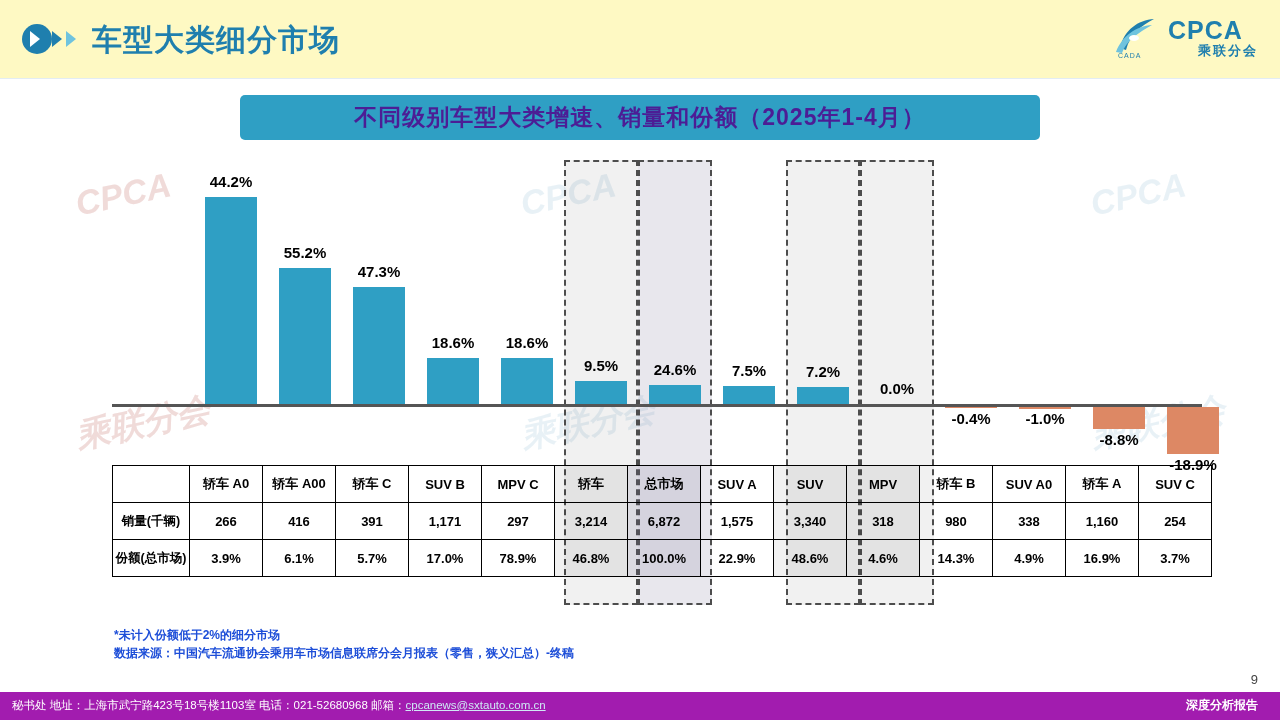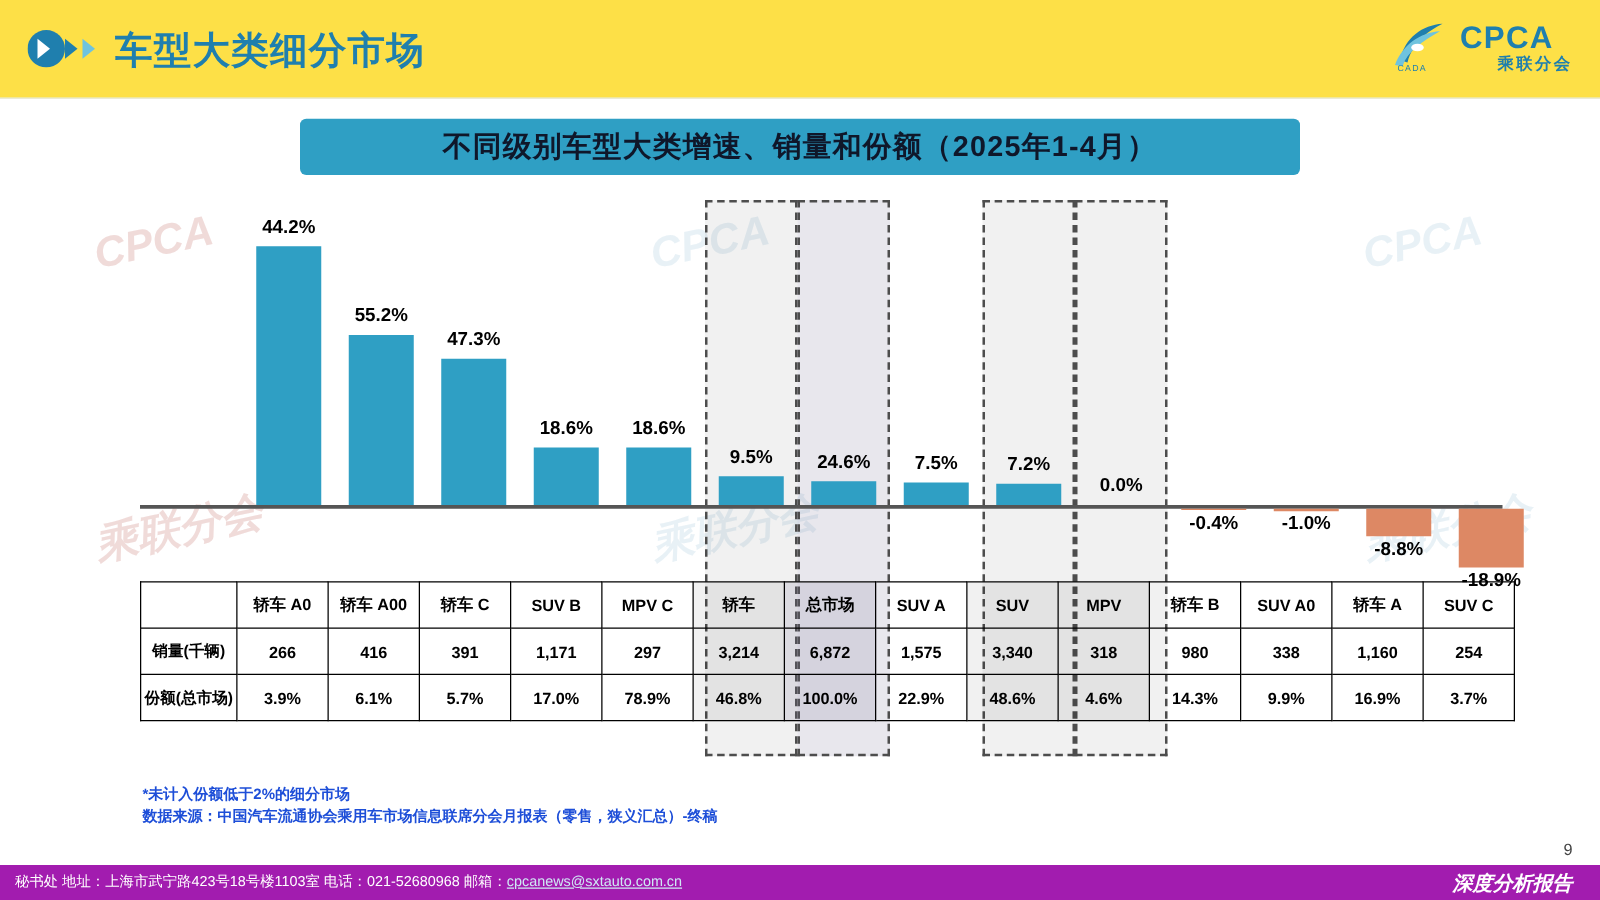--- a/index.html
+++ b/index.html
@@ -5,21 +5,21 @@
   html,body{margin:0;padding:0;}
   body{
     width:1280px;height:720px;
     background:#ffffff;
     font-family:"Liberation Sans", sans-serif;
     position:relative;overflow:hidden;
   }
   
   .header{
     position:absolute;left:0;top:0;width:1280px;height:78px;
-    background:#fde047;
+    background:#fef9c3;
     border-bottom:1px solid #e3edf3;
   }
   .hdr-arrows{
     position:absolute;left:22px;top:24px;width:62px;height:30px;
   }
   .page-title{
     position:absolute;left:92px;top:20px;
     font-size:30px;font-weight:bold;color:#1f7fae;
     letter-spacing:1px;
   }
@@ -34,21 +34,21 @@
     position:absolute;left:86px;top:28px;
     font-size:13px;font-weight:bold;color:#1f7fae;letter-spacing:2px;
   }
   .logo-cada{
     position:absolute;left:6px;top:38px;font-size:7px;color:#1f7fae;letter-spacing:1px;
   }
   
   .chart-title{
     position:absolute;left:240px;top:95px;width:800px;height:45px;
     background:#2f9fc4;border-radius:5px;
-    color:#0f172a;font-size:23px;font-weight:bold;
+    color:#4c1d95;font-size:23px;font-weight:bold;
     display:flex;align-items:center;justify-content:center;
     letter-spacing:1px;
   }
   
   .plot{
     position:absolute;left:112px;top:160px;width:1090px;height:305px;
   }
   .baseline{
     position:absolute;left:0;top:244px;width:1090px;height:3px;background:#555;
   }
@@ -94,21 +94,21 @@
   }
   
   .footer{
     position:absolute;left:0;top:692px;width:1280px;height:28px;
     background:#a21caf;color:#ffffff;
   }
   .footer-text{
     position:absolute;left:12px;top:6px;font-size:11.5px;
   }
   .footer-right{
-    position:absolute;right:22px;top:5px;font-size:16px;font-weight:bold;font-style:italic;
+    position:absolute;right:22px;top:5px;font-size:12px;font-weight:bold;
   }
   .page-num{
     position:absolute;right:22px;top:672px;font-size:13px;color:#444;
   }
   .footer-mail{color:#cfe9f5;text-decoration:underline;}
   
   .wm{
     position:absolute;color:rgba(214,229,238,0.55);
     font-size:34px;font-weight:bold;font-style:italic;
     pointer-events:none;user-select:none;
@@ -257,21 +257,21 @@
     <td class="c">6.1%</td>
     <td class="c">5.7%</td>
     <td class="c">17.0%</td>
     <td class="c">78.9%</td>
     <td class="c hl">46.8%</td>
     <td class="c hlm">100.0%</td>
     <td class="c">22.9%</td>
     <td class="c hl">48.6%</td>
     <td class="c hl">4.6%</td>
     <td class="c">14.3%</td>
-    <td class="c">9.9%</td>
+    <td class="c">4.9%</td>
     <td class="c">16.9%</td>
     <td class="c">3.7%</td>
   </tr>
 </tbody>
   </table>
 
 <div class="notes">
   <div>*未计入份额低于2%的细分市场</div>
   <div>数据来源：中国汽车流通协会乘用车市场信息联席分会月报表（零售，狭义汇总）-终稿</div>
 </div>

